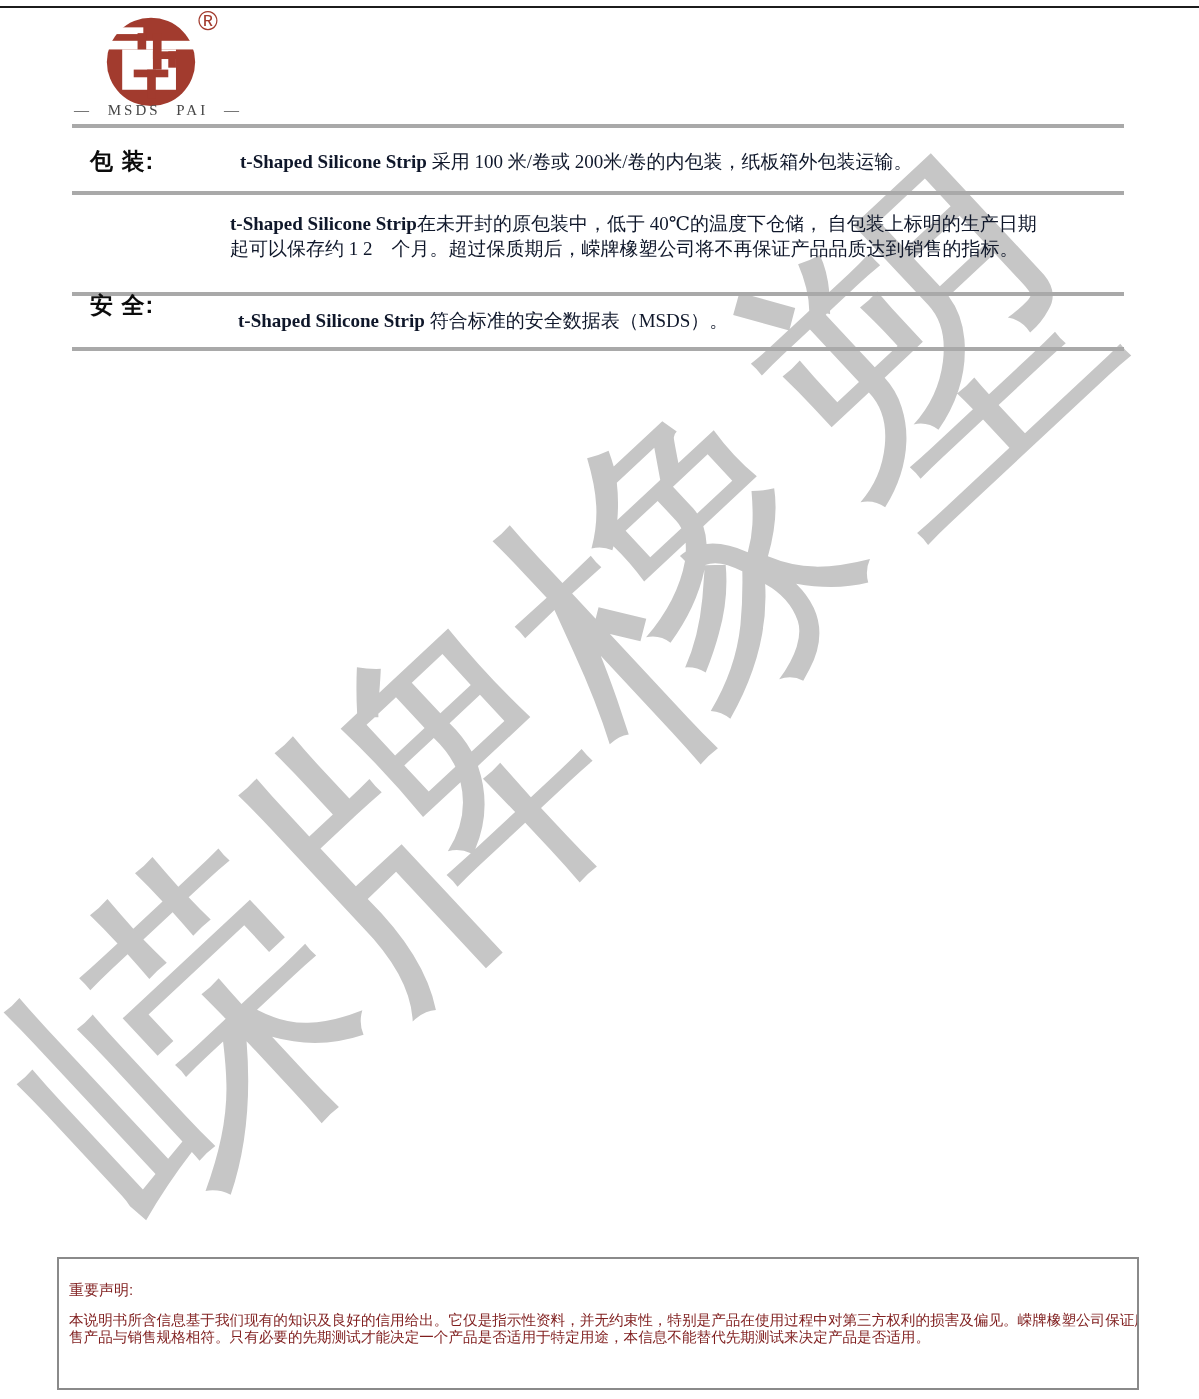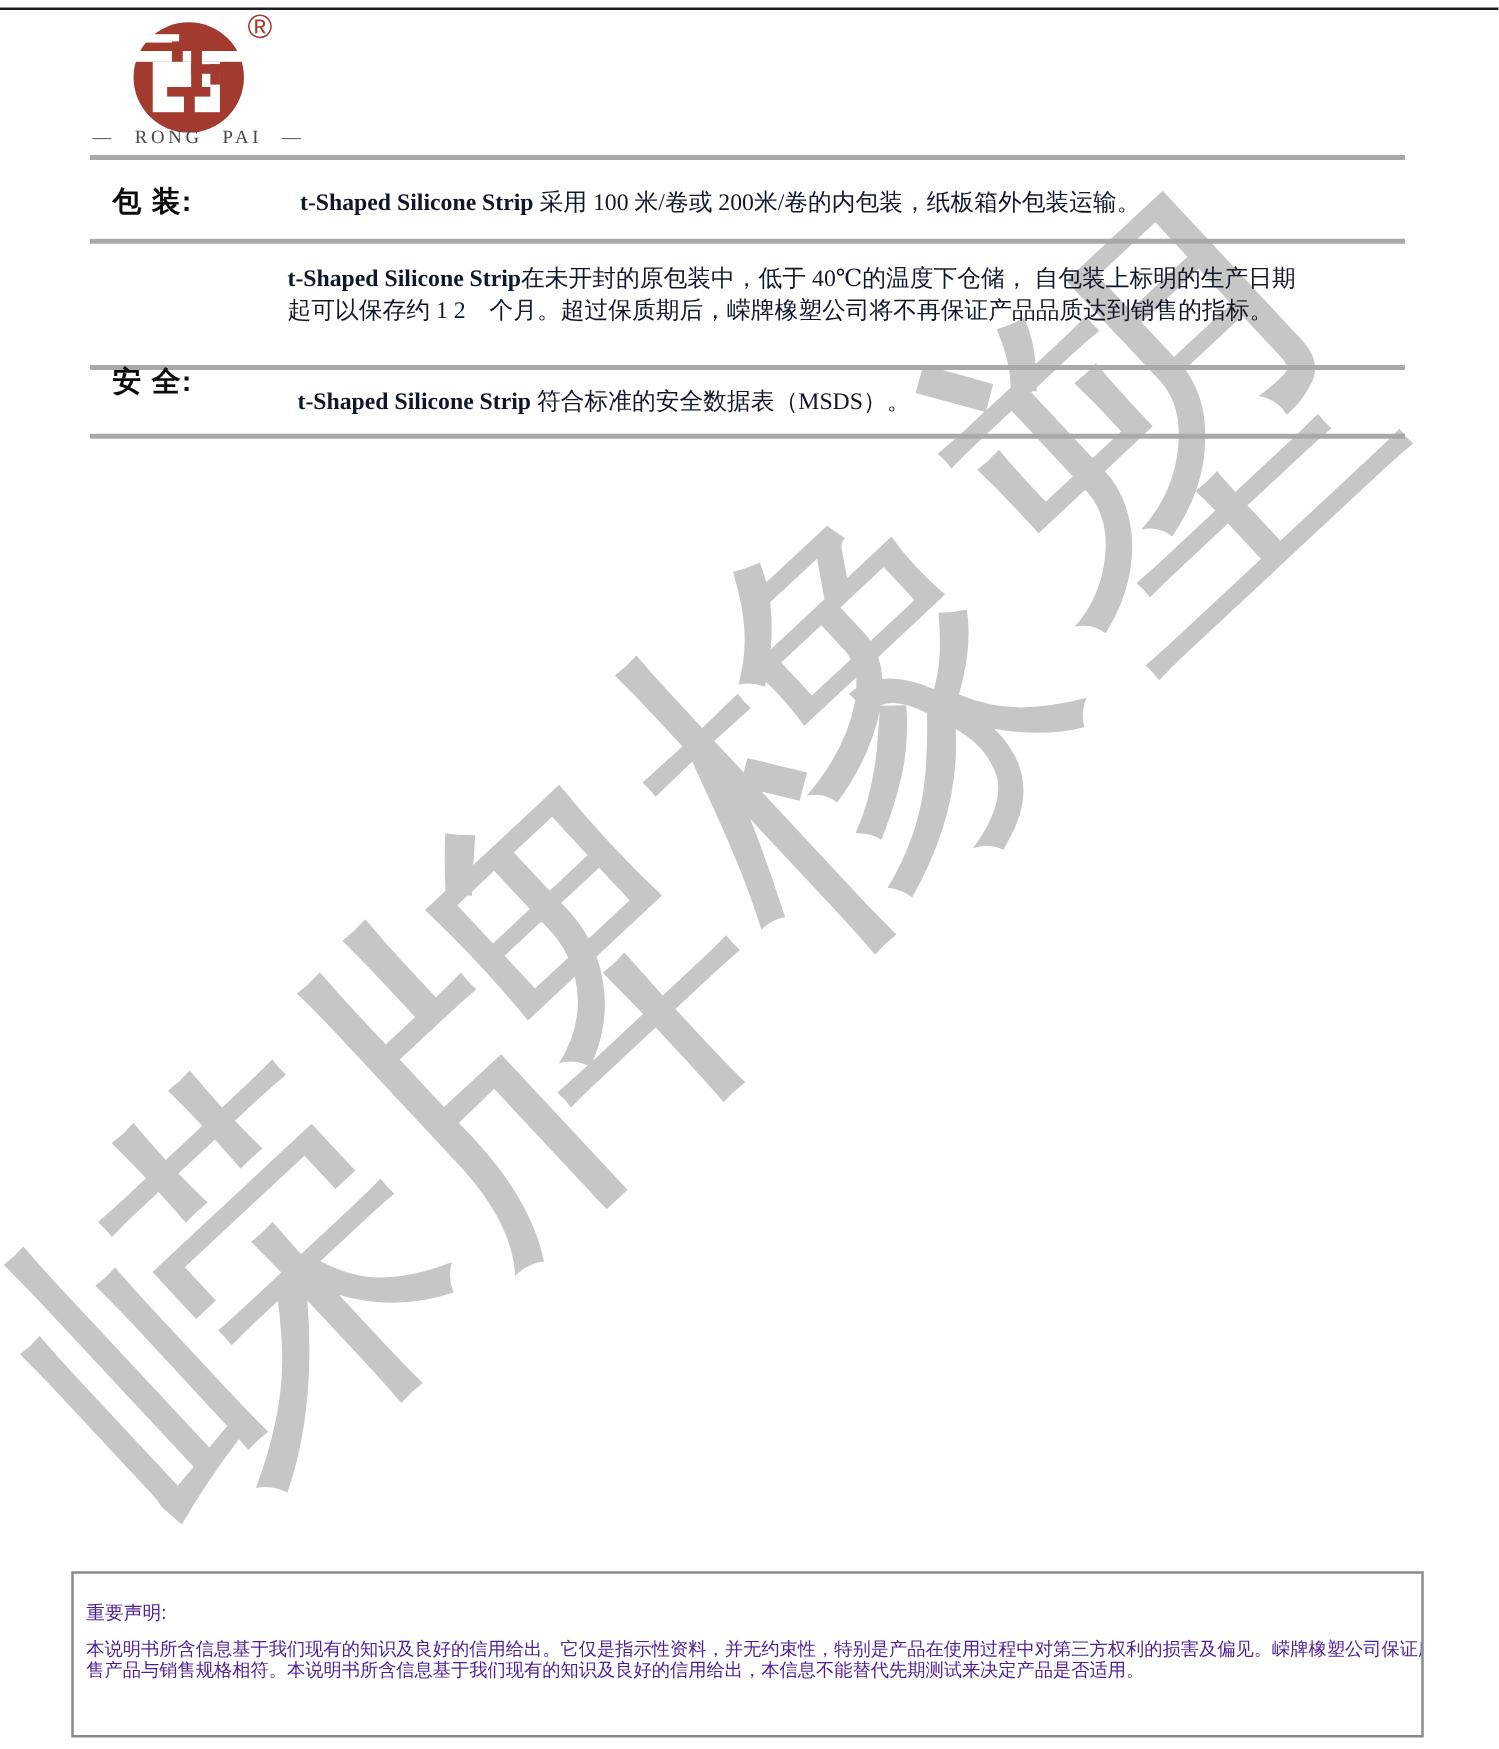--- a/index.html
+++ b/index.html
@@ -47,21 +47,21 @@
     transform:rotate(-43deg);
     font-size:330px; letter-spacing:6px; color:#c6c6c6;
     font-family:"Liberation Serif","DejaVu Serif",serif;
     z-index:0; pointer-events:none;
   }
 
   
   .footer-box {
     position:absolute; left:57px; top:1257px; width:1082px; height:133px;
     border:2px solid #8a8a8a; box-sizing:border-box; overflow:hidden; z-index:1;
-    font-family:"Liberation Sans","DejaVu Sans",sans-serif; color:#4c1d95;
+    font-family:"Liberation Sans","DejaVu Sans",sans-serif; color:#7f1d1d;
   }
   .footer-title { position:absolute; left:10px; top:22px; font-size:15px; }
   .footer-body  { position:absolute; left:10px; top:53px; width:1062px;
                   font-size:14.6px; line-height:17px; }
   .footer-line  { white-space:nowrap; }
 </style>
 </head>
 <body>
 
 <div id="doc">
@@ -76,21 +76,21 @@
       <rect x="20" y="39" width="56" height="42" fill="#ffffff"></rect>
       <rect x="36" y="22" width="9" height="17" fill="#a23b2e"></rect>
       <rect x="52" y="22" width="9" height="38" fill="#a23b2e"></rect>
       <rect x="52" y="41" width="24" height="8" fill="#a23b2e"></rect>
       <rect x="68" y="41" width="8" height="17" fill="#a23b2e"></rect>
       <rect x="32" y="60" width="36" height="8" fill="#a23b2e"></rect>
       <rect x="46" y="60" width="9" height="30" fill="#a23b2e"></rect>
     </svg>
   </div>
   <div class="reg-mark">®</div>
-  <div class="brand-line">— RONG PAI —</div>
+  <div class="brand-line">— MSDS PAI —</div>
 
   <div class="watermark">嵘牌橡塑</div>
 
   <div id="rule1" class="rule"></div>
   <div id="rule2" class="rule"></div>
   <div id="rule3" class="rule"></div>
   <div id="rule4" class="rule"></div>
 
   <div id="label-1" class="section-label">包 装:</div>
   <div id="content-1" class="section-content">
@@ -104,17 +104,17 @@
 
   <div id="label-3" class="section-label">安 全:</div>
   <div id="content-3" class="section-content">
     <span class="product">t-Shaped Silicone Strip</span><span> 符合标准的安全数据表（MSDS）。</span>
   </div>
 
   <div class="footer-box">
     <div class="footer-title">重要声明:</div>
     <div class="footer-body">
       <div class="footer-line">本说明书所含信息基于我们现有的知识及良好的信用给出。它仅是指示性资料，并无约束性，特别是产品在使用过程中对第三方权利的损害及偏见。嵘牌橡塑公司保证所</div>
-      <div class="footer-line">售产品与销售规格相符。本说明书所含信息基于我们现有的知识及良好的信用给出，本信息不能替代先期测试来决定产品是否适用。</div>
+      <div class="footer-line">售产品与销售规格相符。只有必要的先期测试才能决定一个产品是否适用于特定用途，本信息不能替代先期测试来决定产品是否适用。</div>
     </div>
   </div>
 
 </div>
 
 </body></html>

